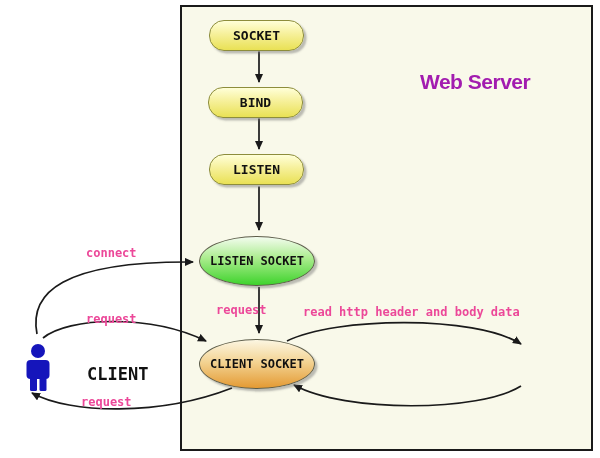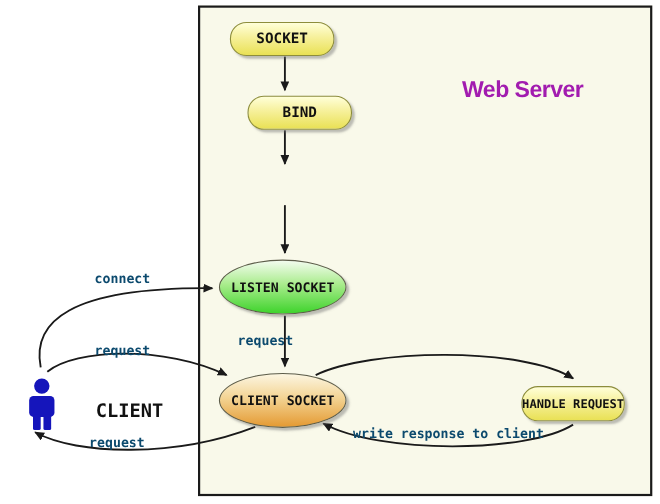--- a/index.html
+++ b/index.html
@@ -21,21 +21,21 @@
   .ybox{width:95px;height:31px;border:1.5px solid #8d8d3c;border-radius:15px;
         background:linear-gradient(to bottom,#ffffd8 0%,#f6f09a 45%,#e9e155 100%);
         font-size:13px;}
   .ellipse{width:116px;height:50px;border-radius:50%;border:1.5px solid #5d5d4a;
            font-size:12px;}
   .green{background:linear-gradient(to bottom,#f3fcef 0%,#a9ec8c 45%,#3ed32c 100%);}
   .orange{background:linear-gradient(to bottom,#fcf6e2 0%,#f3d494 45%,#e49a33 100%);}
   .small-text{font-size:11px;}
 
   
-  .edge-label{position:absolute;color:#0c4a6e;font-weight:bold;font-size:12px;
+  .edge-label{position:absolute;color:#ec4899;font-weight:bold;font-size:12px;
               white-space:nowrap;z-index:4;}
 
   .client-label{position:absolute;left:87px;top:364px;color:#111;font-weight:bold;
                 font-size:17px;z-index:4;}
 
   svg.arrows{position:absolute;left:0;top:0;z-index:2;pointer-events:none;}
   svg.person{position:absolute;left:20px;top:343px;z-index:3;}
 </style>
 </head>
 <body>
@@ -60,43 +60,43 @@
       <path d="M37,334 C29,293 62,261 193,262"></path>
       <path d="M43,338 C68,317 150,314 206,341"></path>
       <path d="M232,388 C160,416 70,414 32,393"></path>
       <path d="M287,341 C335,317 475,315 521,344"></path>
       <path d="M521,386 C480,412 345,413 294,385"></path>
     </g>
   </svg>
 
   <div class="node ybox" style="left:209px;top:20px;">SOCKET</div>
 
-  <div class="node ybox" style="left:225px;top:87px;">BIND</div>
+  <div class="node ybox" style="left:208px;top:87px;">BIND</div>
 
+  <div class="node ybox" style="left:209px;top:154px;">LISTEN</div>
 
   <div class="node ellipse green" style="left:199px;top:236px;">LISTEN SOCKET</div>
 
   <div class="node ellipse orange" style="left:199px;top:339px;">CLIENT SOCKET</div>
 
-  <div class="node ybox small-text" style="left:474px;top:351px;width:94px;height:32px;">HANDLE REQUEST</div>
 
   <svg class="person" width="38" height="50" viewBox="0 0 38 50">
     <g fill="#1515bb">
       <circle cx="18" cy="8" r="7"></circle>
       <rect x="6.5" y="17" width="23" height="19" rx="4"></rect>
       <rect x="10" y="34" width="7" height="14" rx="1.5"></rect>
       <rect x="19.5" y="34" width="7" height="14" rx="1.5"></rect>
     </g>
   </svg>
   <div class="client-label">CLIENT</div>
 
   <div class="edge-label" style="left:86px;top:246px;">connect</div>
 
   <div class="edge-label" style="left:86px;top:312px;">request</div>
 
   <div class="edge-label" style="left:216px;top:303px;">request</div>
 
   <div class="edge-label" style="left:81px;top:395px;">request</div>
 
+  <div class="edge-label" style="left:303px;top:305px;">read http header and body data</div>
 
-  <div class="edge-label" style="left:321px;top:387px;">write response to client</div>
 
 </div>
 
 </body></html>

